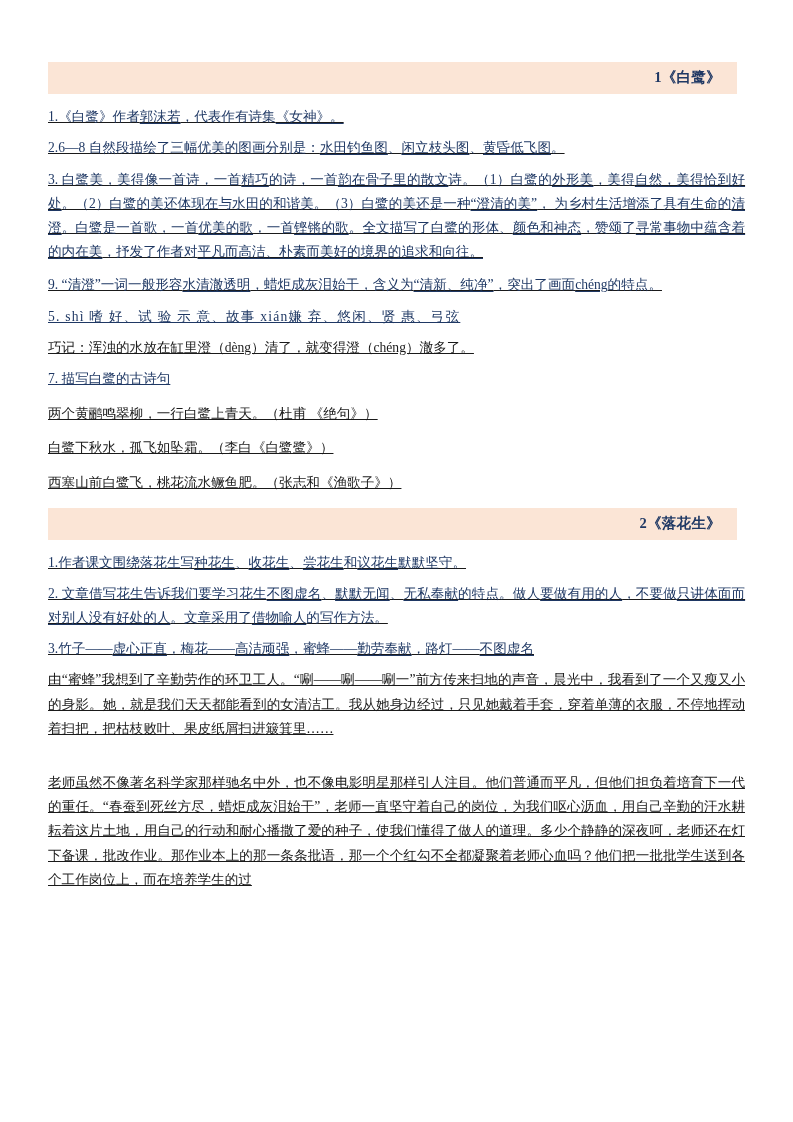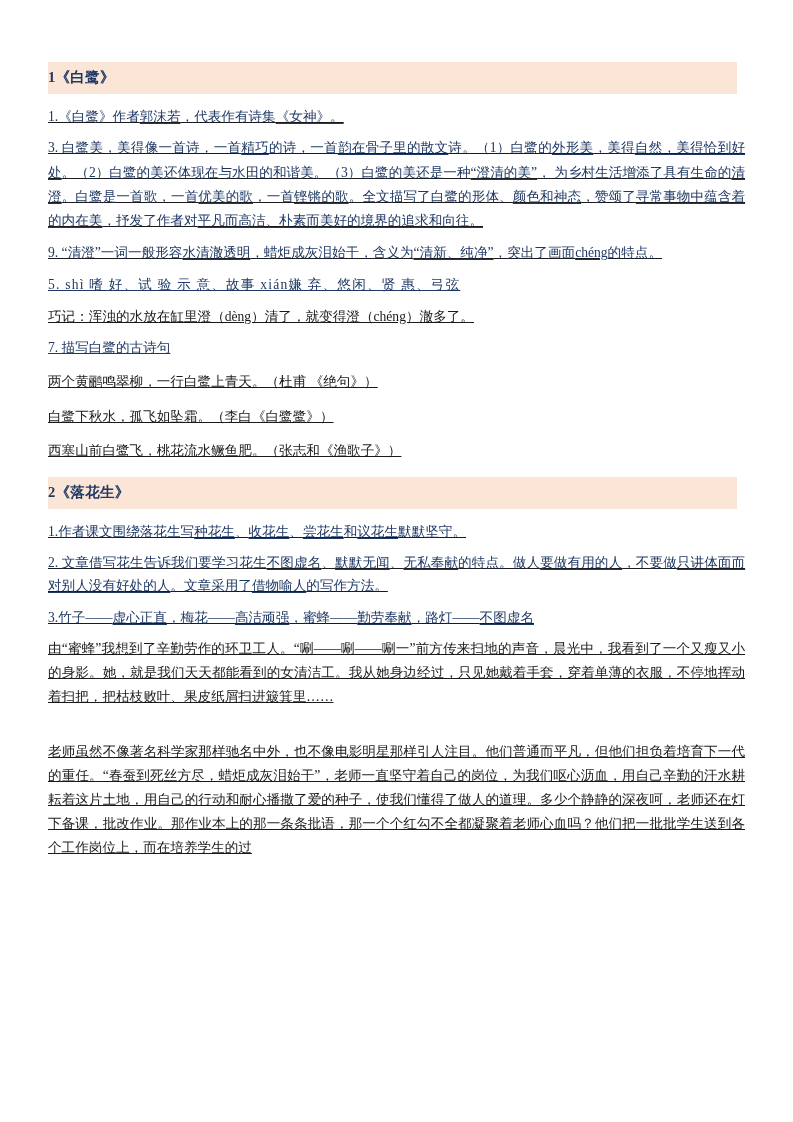--- a/index.html
+++ b/index.html
@@ -17,23 +17,23 @@
     position: relative;
     width: 793px;
     height: 1122px;
     box-sizing: border-box;
     padding: 62px 48px 40px 48px;
   }
   .section-title {
     background: #fbe5d6;
     color: #1f3864;
     font-weight: bold;
-    text-align: left;
+    text-align: right;
     font-size: 14.5px;
-    padding: 6px 8px 7px 0;
+    padding: 6px 16px 7px 0;
     margin: 0 8px 11px 0;
     letter-spacing: 0.3px;
   }
   .section-title.second {
     margin-top: 14px;
   }
   p {
     margin: 0 0 8px 0;
     font-size: 13.6px;
     line-height: 1.72;
@@ -67,20 +67,21 @@
 </head>
 <body>
 
 <div class="page">
 
   <div class="section-title">1《白鹭》</div>
 
   <div>
     <p><span class="blue">1.《白鹭》作者</span><span class="blue u">郭沫若</span><span class="blue">，代表作有诗集</span><span class="blue u">《女神》。</span></p>
 
+    <p><span class="blue">2.6—8 自然段描绘了三幅优美的图画分别是：</span><span class="blue u">水田钓鱼图</span><span class="blue">、</span><span class="blue u">闲立枝头图</span><span class="blue">、</span><span class="blue u">黄昏低飞图</span><span class="blue">。</span></p>
 
     <p class="loose"><span class="blue">3. 白鹭美，美得像一首诗，一首</span><span class="blue u">精巧</span><span class="blue">的诗，一首</span><span class="blue u">韵在骨子里的散文</span><span class="blue">诗。（1）白鹭的</span><span class="blue u">外形美</span><span class="blue">，美得</span><span class="blue u">自然，美得恰到好处</span><span class="blue">。（2）白鹭的美还体现在与水田的和谐美。（3）白鹭的美还是一种</span><span class="blue u">“澄清的美”</span><span class="blue">， 为乡村生活增添了具有生命的</span><span class="blue u">清澄</span><span class="blue">。白鹭是一首歌，一首</span><span class="blue u">优美的歌</span><span class="blue">，一首</span><span class="blue u">铿锵的歌</span><span class="blue">。全文描写了白鹭的形体、</span><span class="blue u">颜色和神态</span><span class="blue">，赞颂了</span><span class="blue u">寻常事物中蕴含着的内在美</span><span class="blue">，抒发了作者对</span><span class="blue u">平凡而高洁、朴素而美好的境界的追求和向往。</span></p>
 
     <p class="loose"><span class="blue">9. “清澄”一词一般形容</span><span class="blue u">水清澈透明</span><span class="blue">，蜡炬成灰泪始干，含义为</span><span class="blue u">“清新、纯净”</span><span class="blue">，突出了画面</span><span class="blue u">chéng</span><span class="blue">的特点。</span></p>
 
     <p class="blue sp">5. shì 嗜 好、试 验 示 意、故事  xián嫌 弃、悠闲、贤 惠、弓弦</p>
 
 
     <p class="plain">巧记：浑浊的水放在缸里澄（dèng）清了，就变得澄（chéng）澈多了。</p>
 

